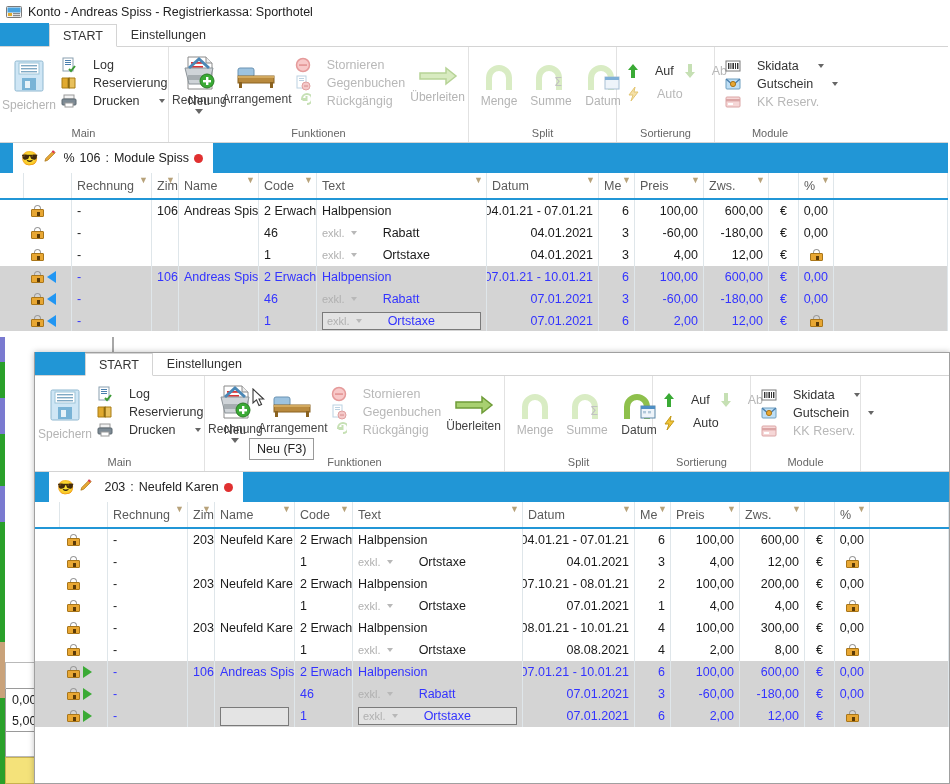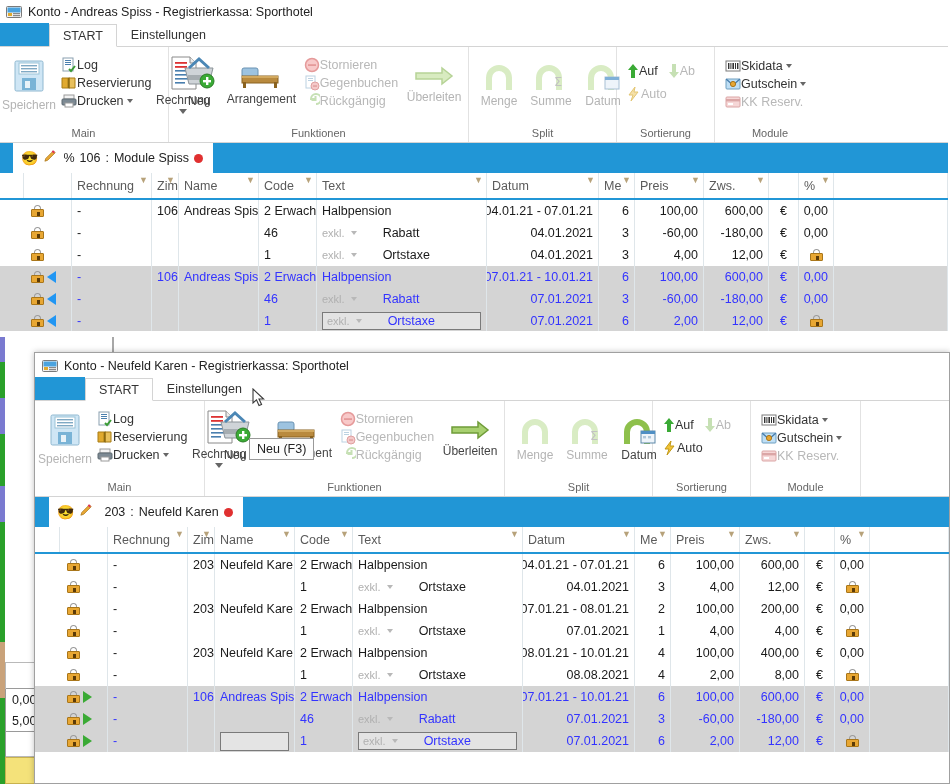--- a/index.html
+++ b/index.html
@@ -33,21 +33,21 @@
   .ribbon { display:flex; background:#fff; border-bottom:1px solid #d4d4d4; position:relative; }
   .rgroup { display:flex; flex-direction:column; border-right:1px solid #e2e2e2; padding:3px 4px 0 4px; position:relative; }
   .rgroup:last-child { border-right:none; }
   .rgroup-body { display:flex; flex:1; align-items:flex-start; }
   .rgroup-label { text-align:center; font-size:11px; color:#666; padding-bottom:2px; height:15px; }
   .bigbtn { display:flex; flex-direction:column; align-items:center; justify-content:flex-start;
             padding:2px 6px; min-width:52px; }
   .bigbtn .lbl { font-size:12px; color:#444; margin-top:2px; white-space:nowrap; }
   .bigbtn.dis .lbl { color:#b4b4b4; }
   .smallcol { display:flex; flex-direction:column; justify-content:center; padding:2px 3px; }
-  .smallbtn { display:flex; align-items:center; gap:0; padding:1px 3px; white-space:nowrap; }
+  .smallbtn { display:flex; align-items:center; gap:16px; padding:1px 3px; white-space:nowrap; }
   .smallbtn .lbl { font-size:12.5px; color:#333; }
   .smallbtn.dis .lbl { color:#b8b8b8; }
   .caret { width:0;height:0;border-left:3.5px solid transparent;border-right:3.5px solid transparent;
            border-top:4px solid #666; margin-left:3px; }
   .caret-dn { width:0;height:0;border-left:4px solid transparent;border-right:4px solid transparent;
               border-top:5px solid #666; margin:2px auto 0 auto; }
   .lblright { display:flex; flex-direction:column; justify-content:center; gap:6px; padding:4px 5px; }
   .lblrow { display:flex; align-items:center; gap:5px; justify-content:flex-end; }
   .lblrow .t { font-size:12px; color:#7a7a7a; white-space:nowrap; }
   .fieldbox { width:40px; height:19px; border:1px solid #cfcfcf; background:#fff; font-size:12px;
@@ -586,32 +586,20 @@
               </span>
             </div>
             <div class="gcell " style="flex: 1 1 0%;"></div>
           </div>
         </div>
     </div>
   </div>
 
   <div class="window" style="left:34px; top:352px; width:916px; height:432px; box-shadow:0 0 6px rgba(0,0,0,0.25);">
 
-    <div class="titlebar">
-      <span class="title-ico">
-        <svg width="16" height="16" viewBox="0 0 16 16">
-          <rect x="0.5" y="2.5" width="15" height="11" rx="1" fill="#f2f2f2" stroke="#7a7a7a"></rect>
-          <rect x="1.5" y="3.5" width="13" height="5" fill="#4aa3df"></rect>
-          <rect x="2" y="9" width="4" height="3" fill="#e0a92e"></rect>
-          <rect x="7" y="9" width="7" height="1.2" fill="#888"></rect>
-          <rect x="7" y="11" width="7" height="1.2" fill="#888"></rect>
-        </svg>
-      </span>
-      <span class="title-text">Konto - Neufeld Karen - Registrierkassa: Sporthotel</span>
-    </div>
 
     <div class="tabstrip">
       <div class="tab-blue"></div>
       <div class="tab active">START</div>
       <div class="tab">Einstellungen</div>
     </div>
 
     <div class="ribbon" style="height:96px;">
 
       <div class="rgroup" style="width:170px;">
@@ -944,21 +932,21 @@
             </div>
             <div class="gcell " style="width: 80px;">-</div>
             <div class="gcell " style="width: 27px;">203</div>
             <div class="gcell " style="width: 80px;">Neufeld Kare</div>
             <div class="gcell " style="width: 58px;">2 Erwach</div>
             <div class="gcell " style="width: 170px;">
               <div style="display: flex; align-items: center; width: 100%; gap: 6px;">
                 <span>Halbpension</span>
               </div>
             </div>
-            <div class="gcell num" style="width: 112px;">07.01.21 - 08.01.21</div>
+            <div class="gcell num" style="width: 112px;">07.10.21 - 08.01.21</div>
             <div class="gcell num" style="width: 36px;">2</div>
             <div class="gcell num" style="width: 69px;">100,00</div>
             <div class="gcell num" style="width: 65px;">200,00</div>
             <div class="gcell ctr" style="width: 30px;">€</div>
             <div class="gcell num" style="width: 35px;">0,00</div>
             <div class="gcell " style="flex: 1 1 0%;"></div>
           </div>
           <div class="grow">
             <div class="gcell " style="width: 25px; justify-content: flex-end; padding-right: 2px; border-right: none;"></div>
             <div class="gcell ctr" style="width: 48px; justify-content: flex-start; padding-left: 7px; gap: 3px;">
@@ -1005,21 +993,21 @@
             <div class="gcell " style="width: 80px;">Neufeld Kare</div>
             <div class="gcell " style="width: 58px;">2 Erwach</div>
             <div class="gcell " style="width: 170px;">
               <div style="display: flex; align-items: center; width: 100%; gap: 6px;">
                 <span>Halbpension</span>
               </div>
             </div>
             <div class="gcell num" style="width: 112px;">08.01.21 - 10.01.21</div>
             <div class="gcell num" style="width: 36px;">4</div>
             <div class="gcell num" style="width: 69px;">100,00</div>
-            <div class="gcell num" style="width: 65px;">400,00</div>
+            <div class="gcell num" style="width: 65px;">300,00</div>
             <div class="gcell ctr" style="width: 30px;">€</div>
             <div class="gcell num" style="width: 35px;">0,00</div>
             <div class="gcell " style="flex: 1 1 0%;"></div>
           </div>
           <div class="grow">
             <div class="gcell " style="width: 25px; justify-content: flex-end; padding-right: 2px; border-right: none;"></div>
             <div class="gcell ctr" style="width: 48px; justify-content: flex-start; padding-left: 7px; gap: 3px;">
               <span class="lock">
                 <span class="shackle"></span>
                 <span class="body"></span>

